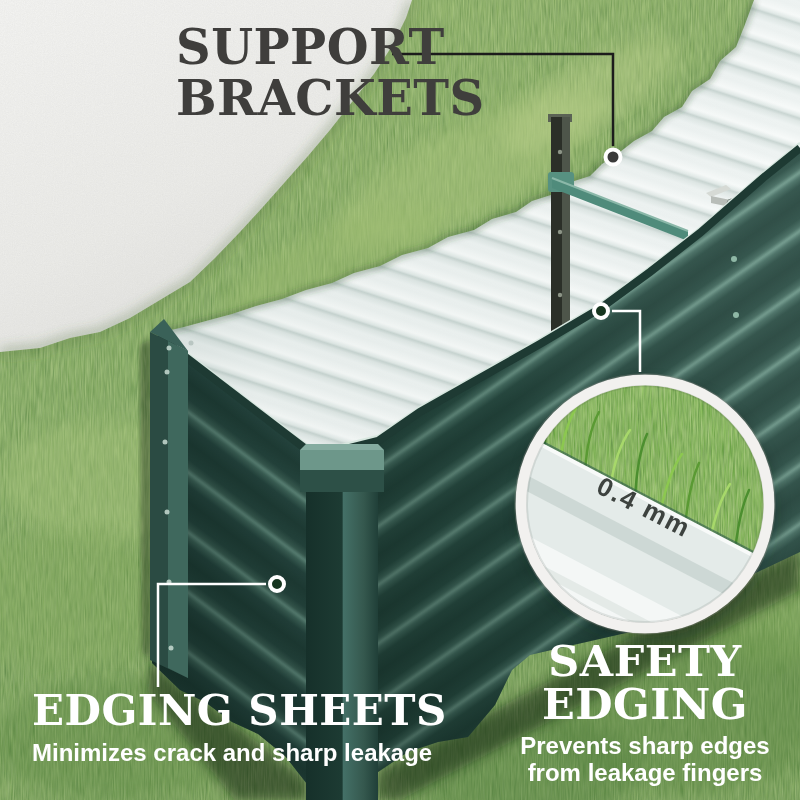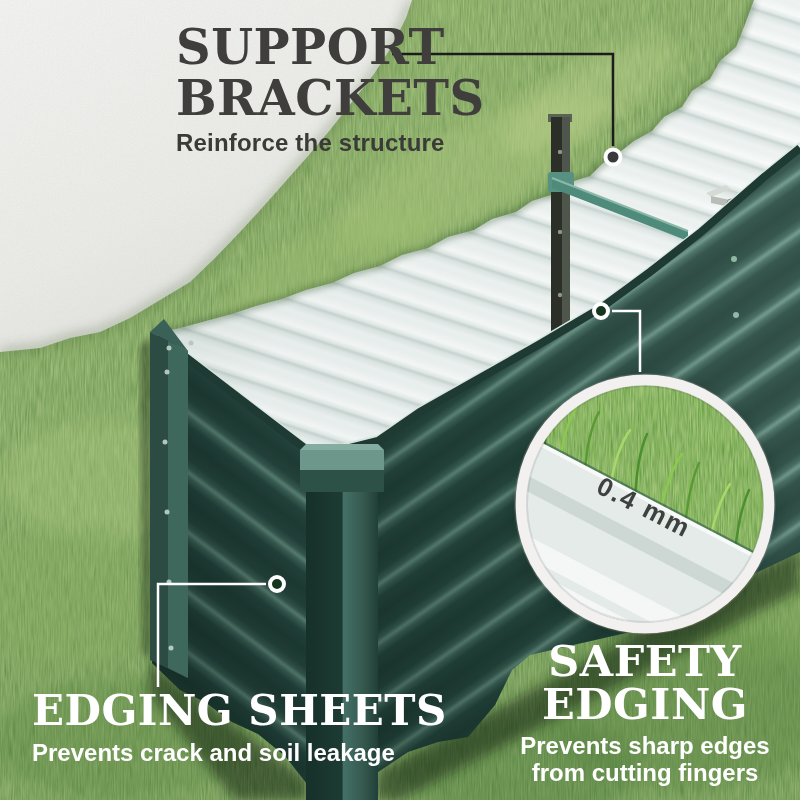--- a/index.html
+++ b/index.html
@@ -254,27 +254,26 @@
     <circle cx="613" cy="157" r="7.5" fill="#3a3a3a" stroke="#ffffff" stroke-width="4"></circle>
     <path d="M158,687 L158,584 266,584" stroke="#ffffff" stroke-width="2.5"></path>
     <circle cx="277" cy="584" r="7" fill="#16351f" stroke="#ffffff" stroke-width="4"></circle>
     <path d="M612,311 L640,311 640,372" stroke="#ffffff" stroke-width="2.5"></path>
     <circle cx="601" cy="311" r="7" fill="#16351f" stroke="#ffffff" stroke-width="4"></circle>
   </g>
 </svg>
 
   <div class="txt" id="support-block">
     <div class="t title-serif">SUPPORT BRACKETS</div>
-    <div class="s">Reinforce the structure</div>
   </div>
 
   <div class="txt" id="corner-block">
     <div class="t title-serif">EDGING SHEETS</div>
-    <div class="s">Prevents crack and soil leakage</div>
+    <div class="s">Minimizes crack and sharp leakage</div>
   </div>
 
   <div class="txt" id="safety-block">
     <div class="t title-serif">SAFETY EDGING</div>
-    <div class="s">Prevents sharp edges from cutting fingers</div>
+    <div class="s">Prevents sharp edges from leakage fingers</div>
   </div>
 
   <div class="txt" id="mm-label">0.4 mm</div>
 </div>
 
 </body></html>

